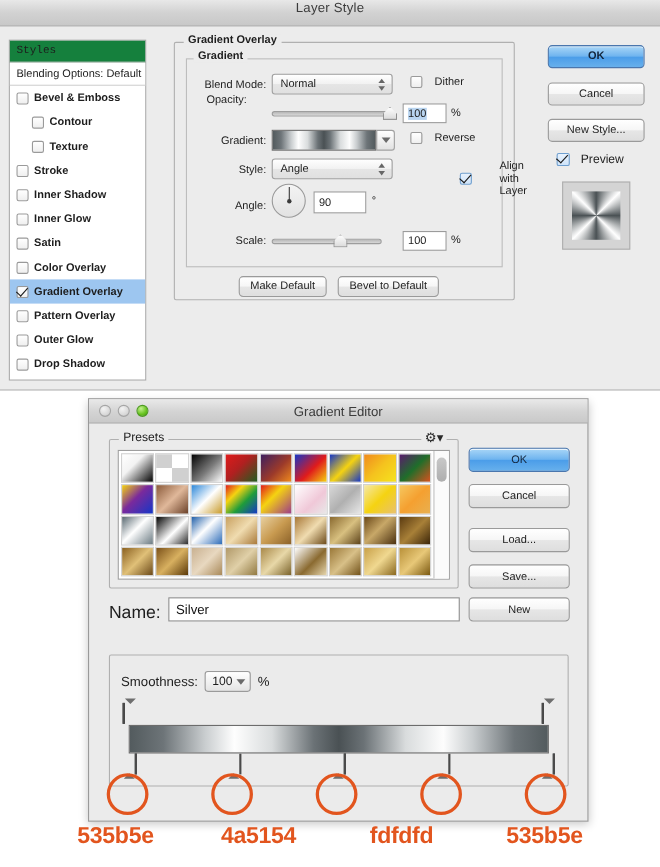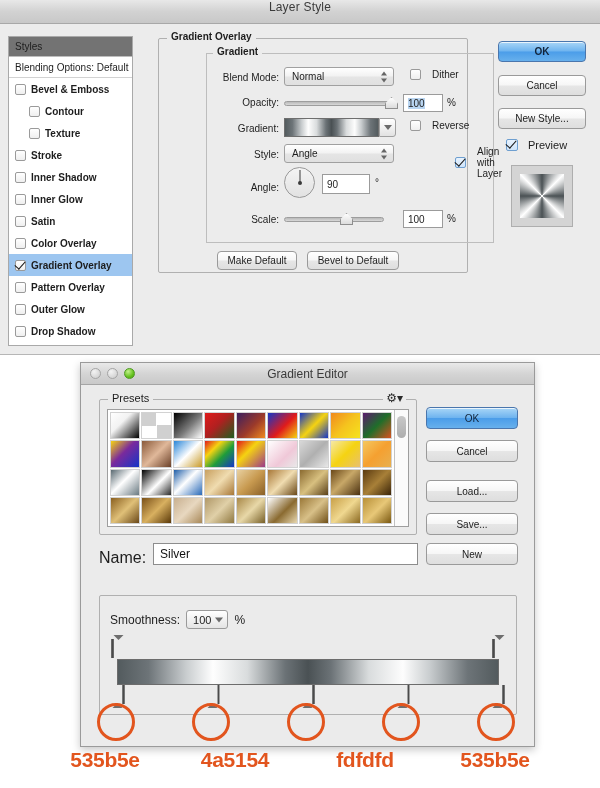--- a/index.html
+++ b/index.html
@@ -35,21 +35,22 @@
     position: absolute; left: 8px; top: 36px;
     width: 125px; height: 310px;
     background: #ffffff;
     border: 1px solid #a9a9a9;
   }
   .styles-head {
     height: 20px; line-height: 20px;
     padding-left: 6px;
     font-size: 10px; color: #1d1d1d;
     border-bottom: 1px solid #bdbdbd;
-    background: #737373;
+    background: #15803d;
+    font-family: Liberation Mono, monospace;
   }
   .styles-sub {
     height: 21px; line-height: 21px;
     padding-left: 6px;
     font-size: 10px; color: #1d1d1d;
     border-bottom: 1px solid #d2d2d2;
     background: #ffffff;
   }
   .style-row {
     height: 22px; display: flex; align-items: center;
@@ -79,21 +80,20 @@
   }
   .grp-legend {
     position: absolute; top: -8px; left: 8px;
     background: #ececec; padding: 0 4px;
     font-size: 10px; font-weight: bold; color: #1d1d1d;
   }
   .grad-inner {
     position: absolute; left: 10px; top: 14px;
     width: 288px; height: 190px;
     border: 1px solid #bdbdbd;
-    margin-left: 37px;
   }
   .lbl {
     position: absolute; font-size: 10px; color: #1d1d1d;
     text-align: right; white-space: nowrap;
   }
   .selectbox {
     position: absolute; height: 19px;
     border: 1px solid #a0a0a0; border-radius: 3px;
     background: linear-gradient(to bottom,#ffffff 0%,#f2f2f2 48%,#e5e5e5 52%,#e0e0e0 100%);
     font-size: 10px; color: #1d1d1d;
@@ -424,21 +424,21 @@
         <div class="lbl" style="left:0px;top:18px;width:72px;">Blend Mode:</div>
         <div class="selectbox" style="left:77px;top:13px;width:110px;">
           <span>Normal</span>
           <span class="updown"></span>
         </div>
         <div style="position:absolute;left:203px;top:15px;display:flex;align-items:center;gap:6px;">
           <span class="cbx"></span>
           <span style="font-size:10px;color:#1d1d1d;">Dither</span>
         </div>
 
-        <div class="lbl" style="left:0px;top:43px;width:72px;">Opacity:</div>
+        <div class="lbl" style="left:0px;top:32px;width:72px;text-align:center;">Opacity:</div>
         <div class="slider-track" style="left:77px;top:47px;width:110px;"></div>
         <div class="slider-thumb" style="left:178px;top:43px;"></div>
         <div class="numfield sel-text" style="left:196px;top:40px;width:40px;">
           <span>100</span>
         </div>
         <div class="lbl" style="left:240px;top:43px;">%</div>
 
         <div class="lbl" style="left:0px;top:69px;width:72px;">Gradient:</div>
         <div class="grad-swatch silver-grad" style="left:77px;top:64px;width:95px;height:19px;"></div>
         <div class="drop-arrow-btn" style="left:172px;top:64px;">
@@ -447,21 +447,21 @@
         <div style="position:absolute;left:203px;top:66px;display:flex;align-items:center;gap:6px;">
           <span class="cbx"></span>
           <span style="font-size:10px;color:#1d1d1d;">Reverse</span>
         </div>
 
         <div class="lbl" style="left:0px;top:95px;width:72px;">Style:</div>
         <div class="selectbox" style="left:77px;top:90px;width:110px;">
           <span>Angle</span>
           <span class="updown"></span>
         </div>
-        <div style="position:absolute;left:203px;top:92px;display:flex;align-items:center;gap:6px;padding-left:45px;">
+        <div style="position:absolute;left:203px;top:92px;display:flex;align-items:center;gap:20px;padding-left:45px;">
           <span class="cbx on" style="background:linear-gradient(to bottom,#e8f2fd,#cfe4fa);border-color:#6e9fd0;"></span>
           <span style="font-size:10px;color:#1d1d1d;">Align with Layer</span>
         </div>
 
         <div class="lbl" style="left:0px;top:128px;width:72px;">Angle:</div>
         <div class="angle-dial" style="left:77px;top:113px;">
           <span class="needle"></span>
           <span class="hub"></span>
         </div>
         <div class="numfield" style="left:115px;top:120px;width:48px;height:20px;">

